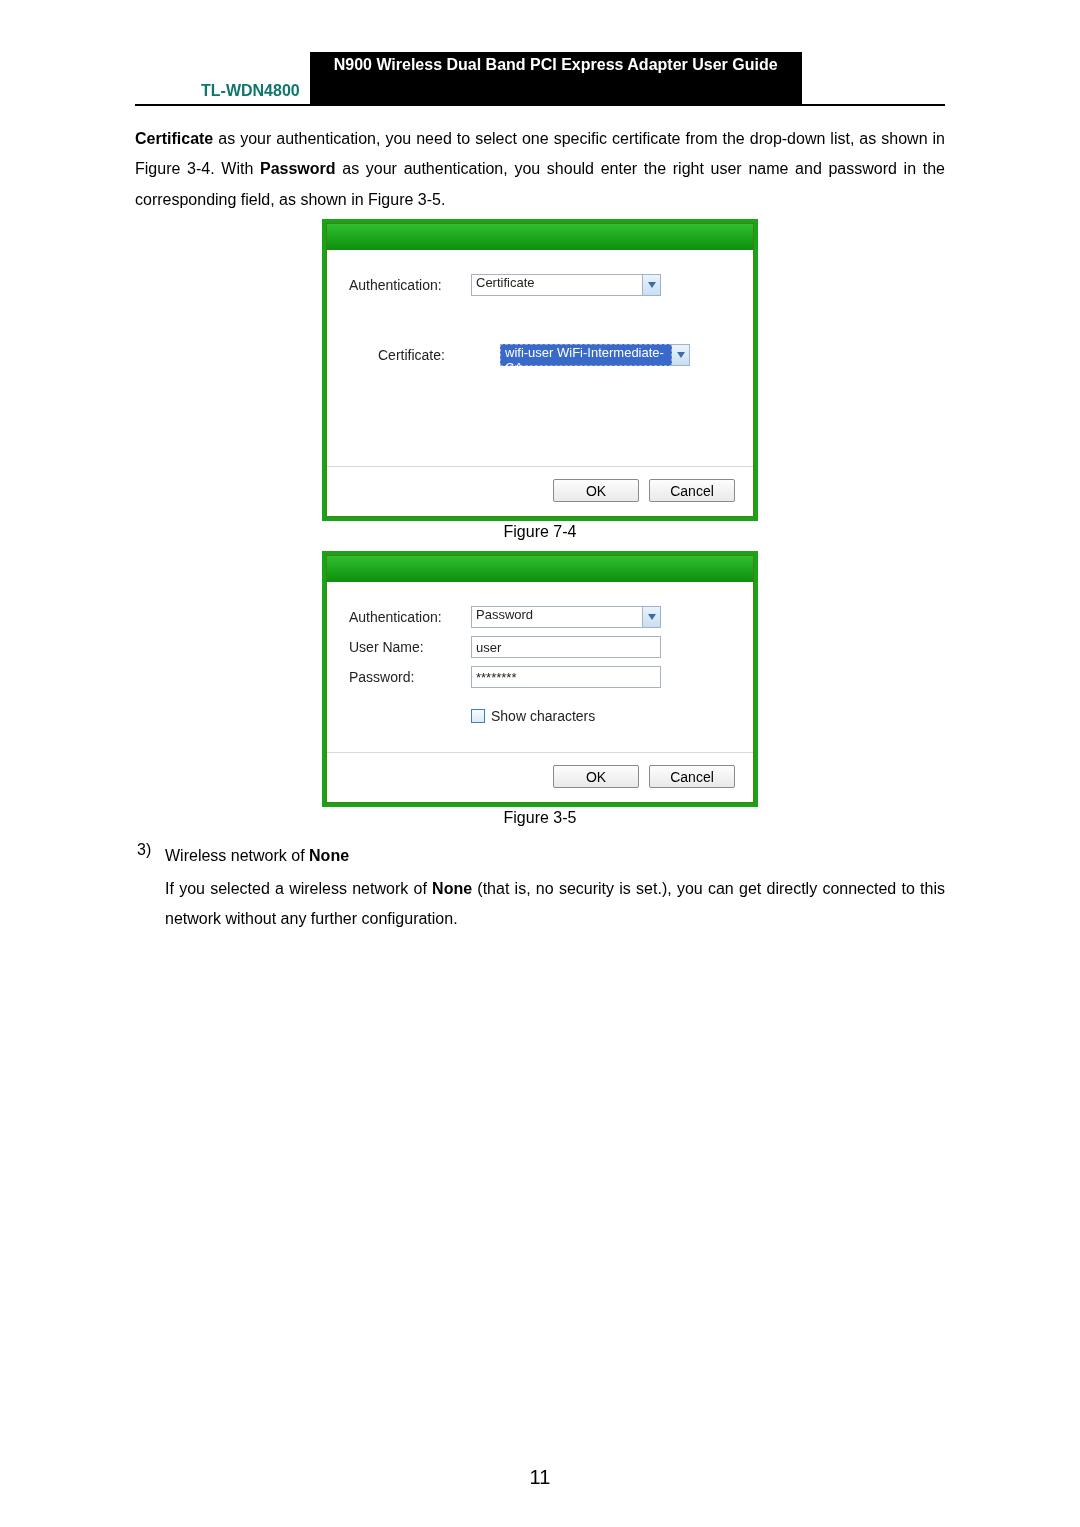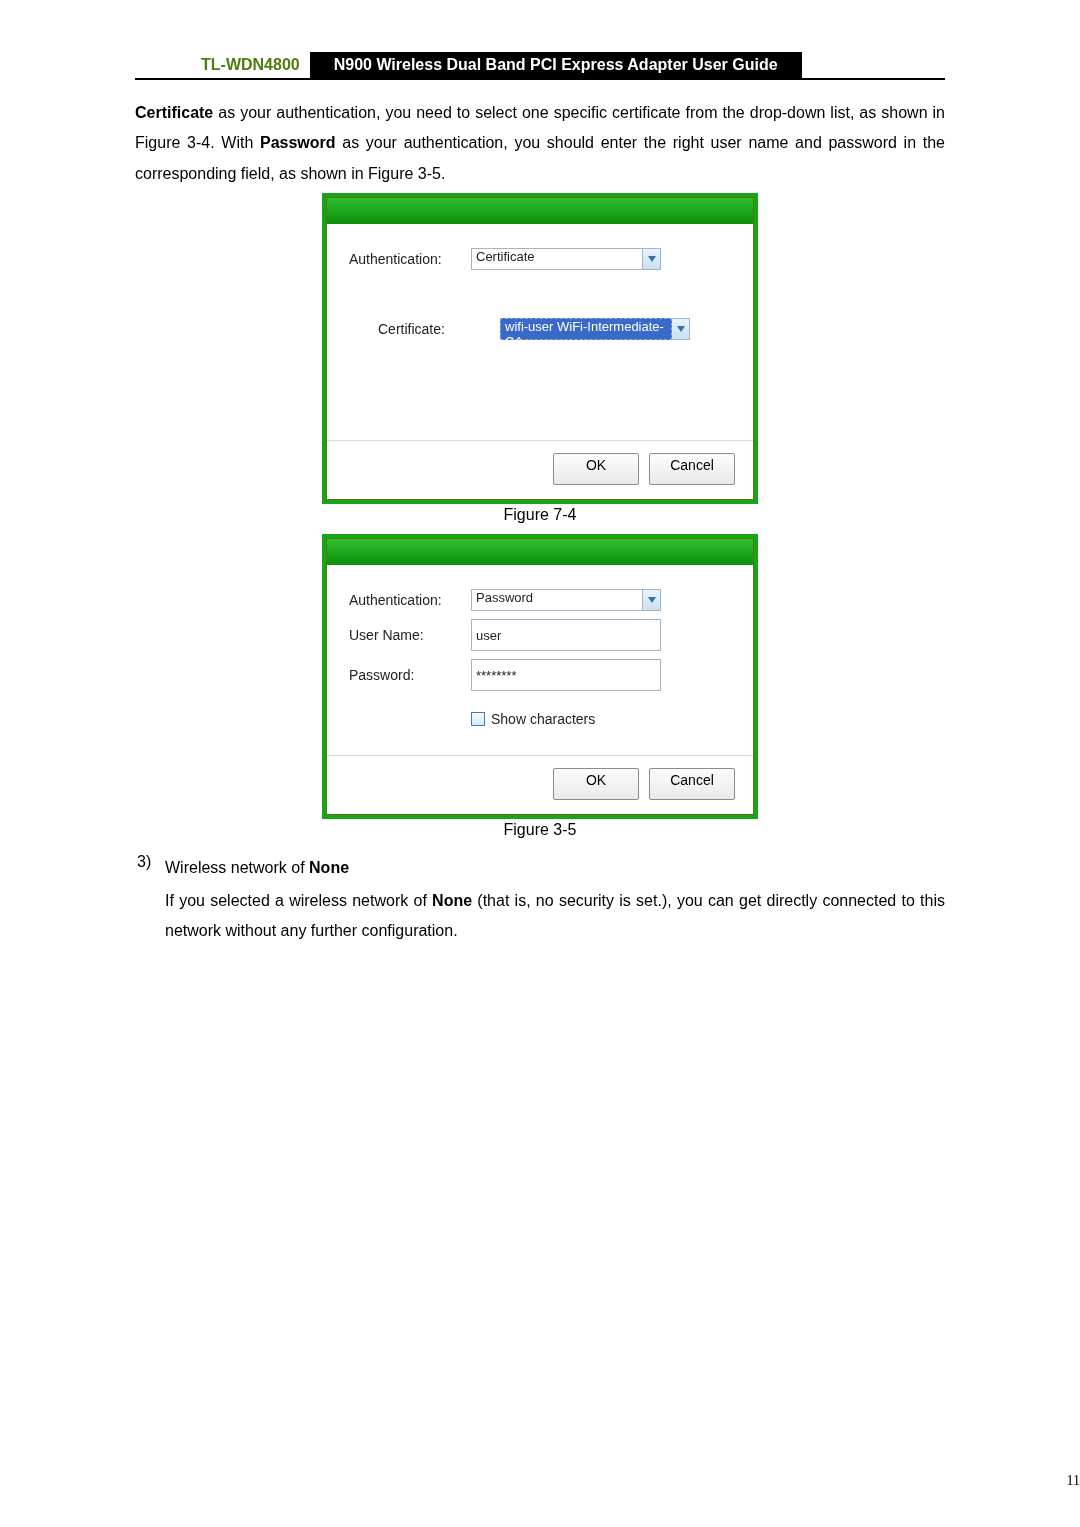--- a/index.html
+++ b/index.html
@@ -17,24 +17,25 @@
     }
     .header-bar {
       display: flex;
       align-items: stretch;
       border-bottom: 2px solid #000;
       margin-bottom: 18px;
     }
     .header-pad { flex: 0 0 60px; }
     .header-model {
       background: #fff;
-      color: #4d7c0f;
+      color: #0f766e;
       font-weight: bold;
       padding: 4px 10px 4px 6px;
       font-size: 16px;
+      margin-top: 26px;
     }
     .header-title {
       background: #000;
       color: #fff;
       font-weight: bold;
       padding: 4px 24px;
       font-size: 16px;
       flex: 0 0 auto;
     }
     .header-rest { flex: 1; }
@@ -96,21 +97,21 @@
       border: 1px solid #9fb3cd;
       border-left: none;
       background: linear-gradient(#eaf3fb, #c9dff1);
       display: flex;
       align-items: center;
       justify-content: center;
     }
     .combo-btn svg { display: block; }
     .text-input {
       width: 190px;
-      height: 32px;
+      height: 22px;
       border: 1px solid #a7b4c0;
       font-size: 13px;
       padding: 0 4px;
       color: #222;
     }
     .chk-row {
       display: flex;
       align-items: center;
       margin-left: 122px;
       margin-top: 20px;
@@ -126,21 +127,21 @@
     .chk-lbl { font-size: 14px; color: #222; }
     .dialog .button-row {
       border-top: 1px solid #d9d9d9;
       padding: 12px 18px 14px 18px;
       display: flex;
       justify-content: flex-end;
       gap: 10px;
     }
     .dlg-btn {
       width: 86px;
-      height: 32px;
+      height: 23px;
       border: 1px solid #8a8a8a;
       background: linear-gradient(#fdfdfd, #e9e9e9);
       font-size: 14px;
       text-align: center;
       line-height: 22px;
       border-radius: 2px;
     }
     .fig-caption {
       text-align: center;
       font-size: 16px;
@@ -160,23 +161,22 @@
     .list-para {
       text-align: justify;
       line-height: 1.9;
       margin-top: 2px;
     }
     .page-num {
       position: absolute;
       bottom: 38px;
       left: 0;
       width: 100%;
-      text-align: right;
-      font-size: 14px;
-      font-family: Liberation Serif, serif;
+      text-align: center;
+      font-size: 20px;
     }
     .spacer1 { height: 60px; }
   </style>
 </head>
 <body>
 
 <div class="page">
 
   <div class="header-bar">
     <div class="header-pad"></div>

